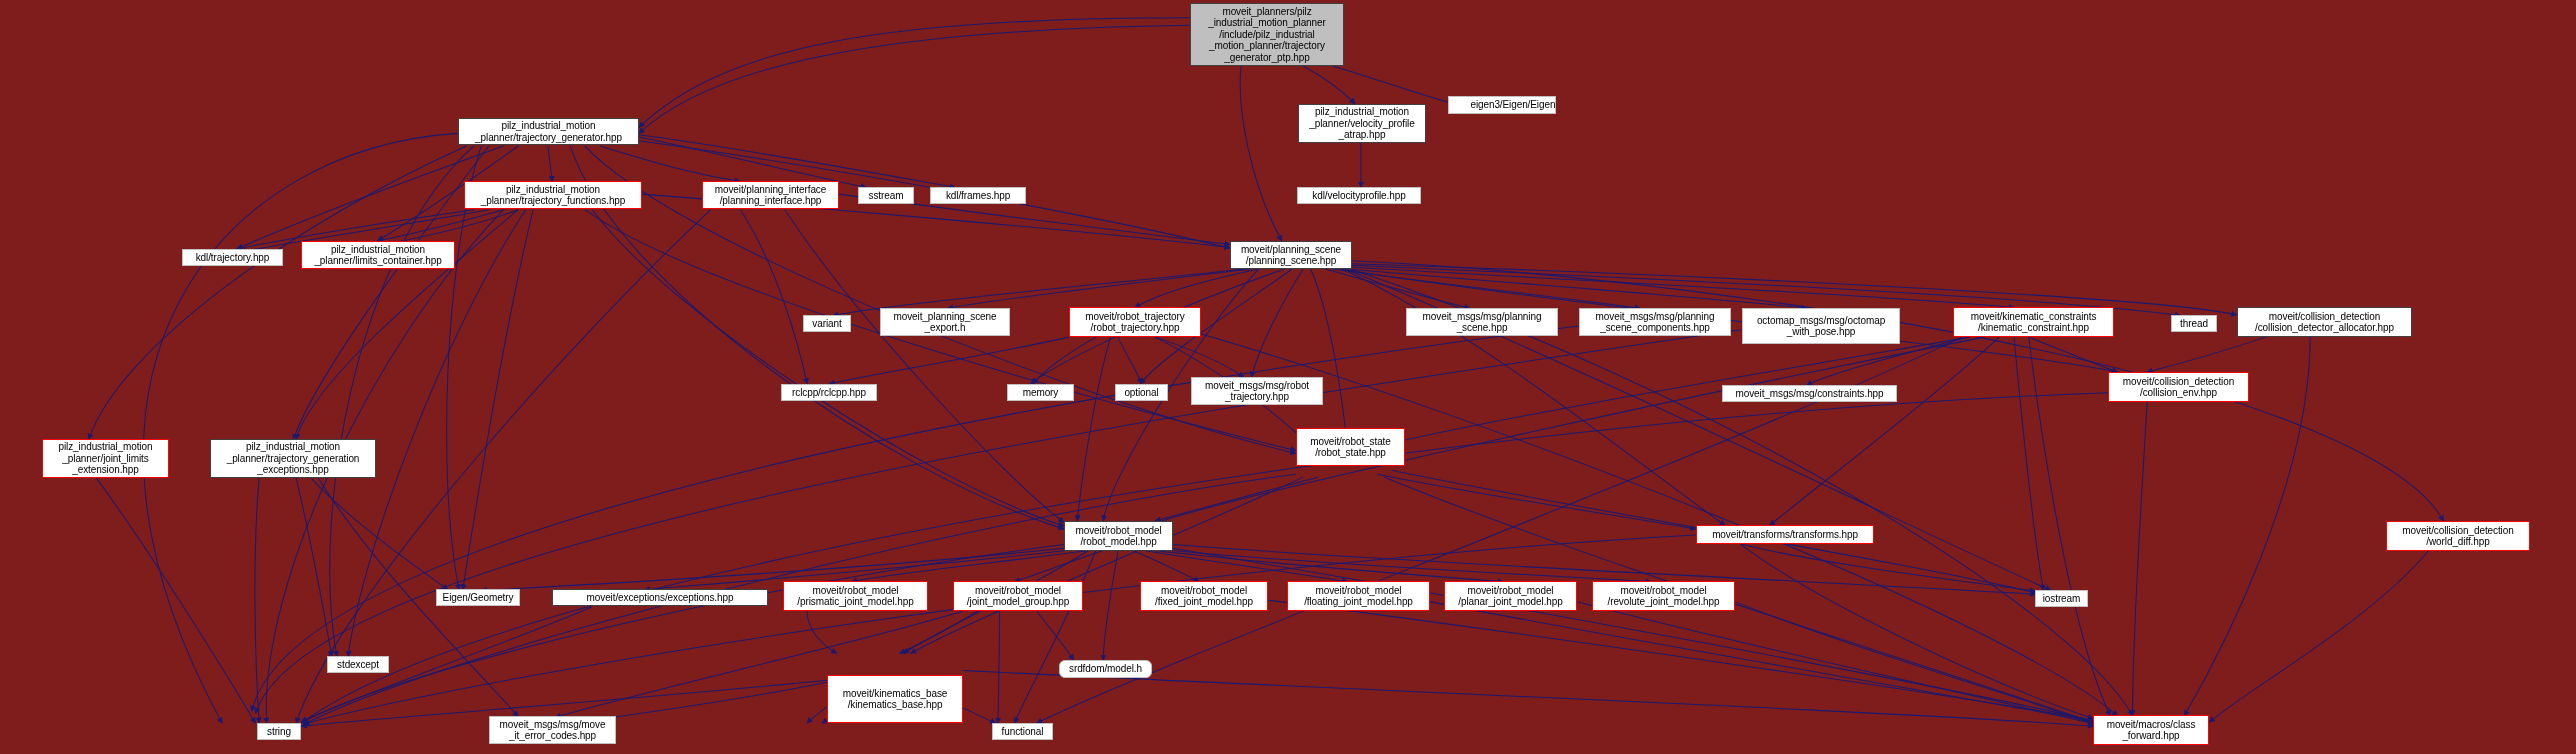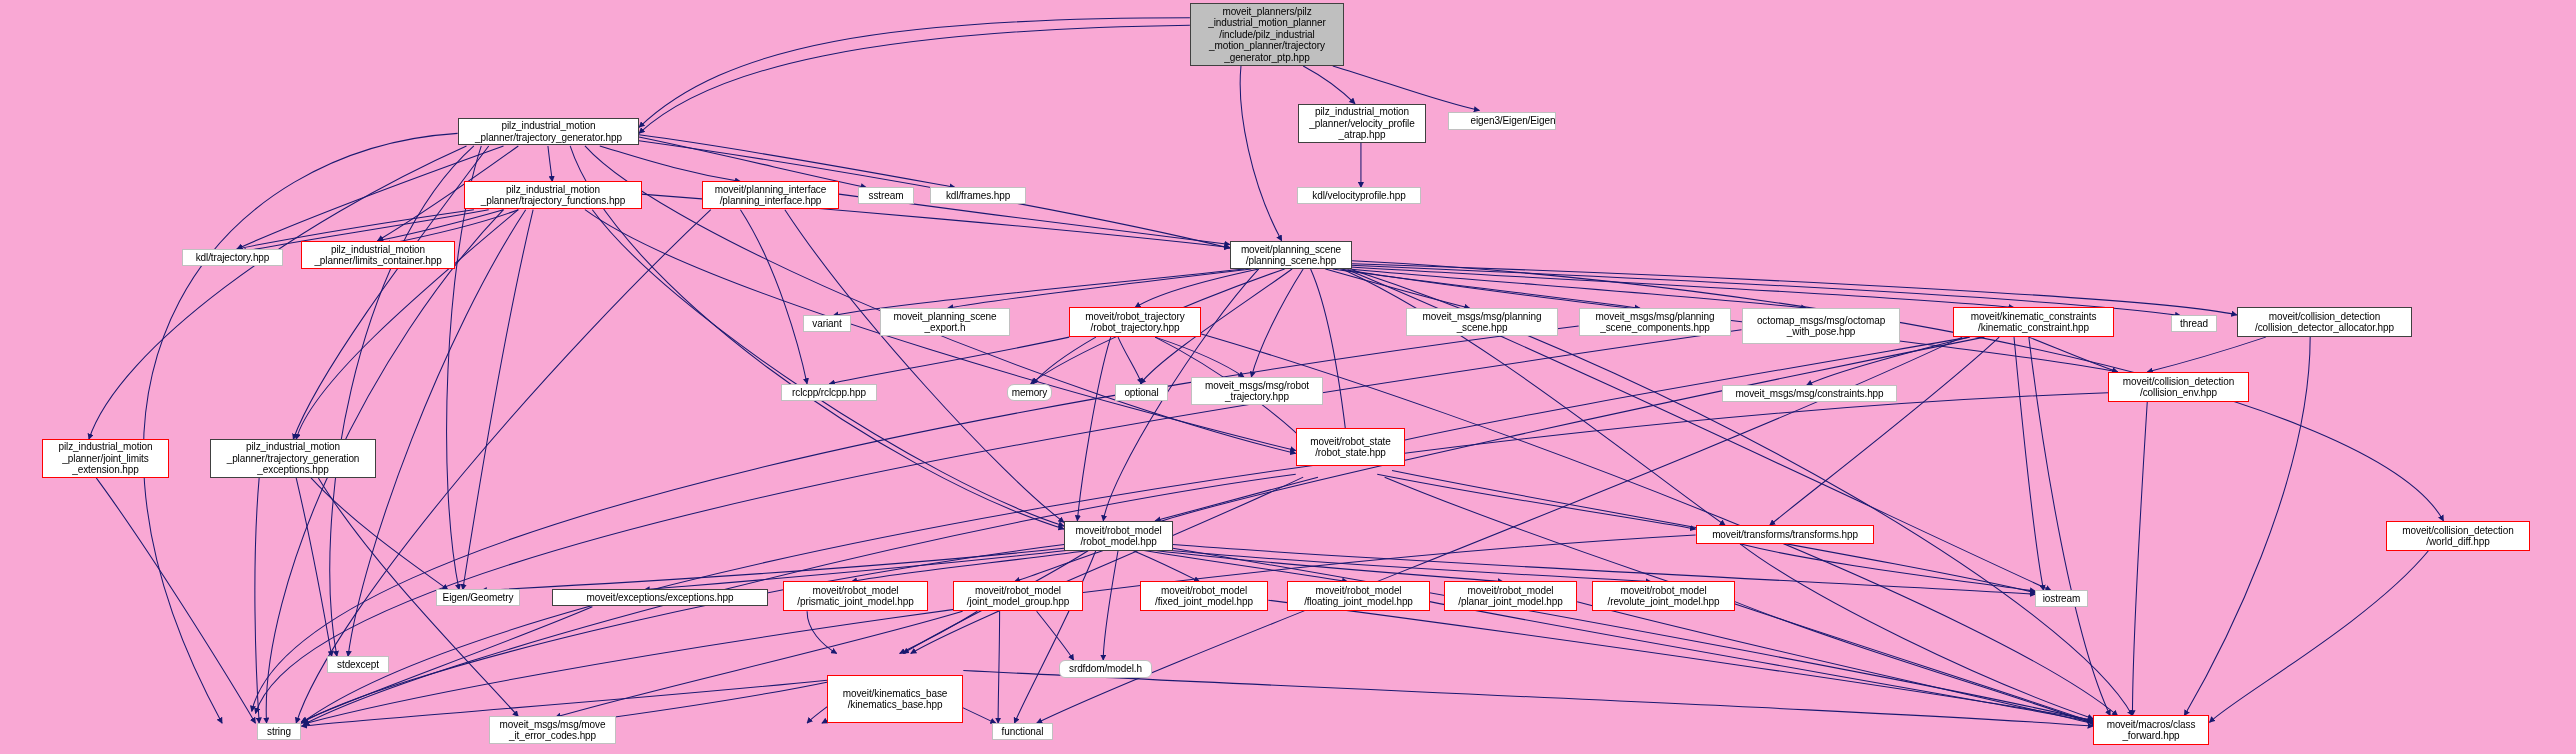--- a/index.html
+++ b/index.html
@@ -34,21 +34,21 @@
     background:#bfbfbf;
     border:0.7px solid #404040;
   }
   .node.k-red{ border:0.7px solid #ff0000; }
   .node.k-dark{ border:0.7px solid #404040; }
   .node.k-grey{ border:0.7px solid #c0c0c0; }
 </style>
 </head>
 <body>
 
-<div id="graph-root" style="width: 2576px; height: 755px; background: #f9a8d4;">
+<div id="graph-root" style="width: 2576px; height: 755px; background: #7f1d1d;">
   <svg id="edges" viewBox="0 0 3479 1019" preserveAspectRatio="none" xmlns="http://www.w3.org/2000/svg">
     <defs>
       <marker id="arrow" viewBox="0 0 10 10" refX="9" refY="5" markerWidth="6" markerHeight="6" orient="auto-start-reverse">
         <path d="M 0 0 L 10 5 L 0 10 z" fill="#191970"></path>
       </marker>
     </defs>
     <g id="edge-group">
         <path d="M1607,24 C1200,24 980,60 863,172" fill="none" stroke="#191970" stroke-width="1.4" marker-end="url(#arrow)"></path>
         <path d="M1607,34 C1180,40 960,90 863,180" fill="none" stroke="#191970" stroke-width="1.4" marker-end="url(#arrow)"></path>
         <path d="M1760,89 C1790,105 1812,122 1830,140" fill="none" stroke="#191970" stroke-width="1.4" marker-end="url(#arrow)"></path>
@@ -175,21 +175,21 @@
       <div class="node k-root" style="left: 1190px; top: 3px; width: 154px; height: 63px;">moveit_planners/pilz
 _industrial_motion_planner
 /include/pilz_industrial
 _motion_planner/trajectory
 _generator_ptp.hpp</div>
       <div class="node k-dark" style="left: 458px; top: 118px; width: 181px; height: 27px;">pilz_industrial_motion
 _planner/trajectory_generator.hpp</div>
       <div class="node k-dark" style="left: 1298px; top: 104px; width: 128px; height: 39px;">pilz_industrial_motion
 _planner/velocity_profile
 _atrap.hpp</div>
-      <div class="node k-grey" style="left: 1448px; top: 112px; width: 108px; height: 18px; padding-left: 24px;">eigen3/Eigen/Eigen</div>
+      <div class="node k-grey" style="left: 1448px; top: 96px; width: 108px; height: 18px; padding-left: 24px;">eigen3/Eigen/Eigen</div>
       <div class="node k-red" style="left: 464px; top: 181px; width: 178px; height: 28px;">pilz_industrial_motion
 _planner/trajectory_functions.hpp</div>
       <div class="node k-red" style="left: 702px; top: 181px; width: 137px; height: 28px;">moveit/planning_interface
 /planning_interface.hpp</div>
       <div class="node k-grey" style="left: 858px; top: 187px; width: 56px; height: 17px;">sstream</div>
       <div class="node k-grey" style="left: 930px; top: 187px; width: 96px; height: 17px;">kdl/frames.hpp</div>
       <div class="node k-grey" style="left: 1297px; top: 187px; width: 124px; height: 17px;">kdl/velocityprofile.hpp</div>
       <div class="node k-grey" style="left: 182px; top: 249px; width: 101px; height: 17px;">kdl/trajectory.hpp</div>
       <div class="node k-red" style="left: 301px; top: 241px; width: 154px; height: 28px;">pilz_industrial_motion
 _planner/limits_container.hpp</div>
@@ -205,21 +205,21 @@
       <div class="node k-grey" style="left: 1579px; top: 308px; width: 152px; height: 28px;">moveit_msgs/msg/planning
 _scene_components.hpp</div>
       <div class="node k-grey" style="left: 1742px; top: 308px; width: 158px; height: 36px;">octomap_msgs/msg/octomap
 _with_pose.hpp</div>
       <div class="node k-red" style="left: 1953px; top: 307px; width: 161px; height: 30px;">moveit/kinematic_constraints
 /kinematic_constraint.hpp</div>
       <div class="node k-grey" style="left: 2171px; top: 315px; width: 46px; height: 17px;">thread</div>
       <div class="node k-dark" style="left: 2237px; top: 307px; width: 175px; height: 30px;">moveit/collision_detection
 /collision_detector_allocator.hpp</div>
       <div class="node k-grey" style="left: 781px; top: 384px; width: 96px; height: 17px;">rclcpp/rclcpp.hpp</div>
-      <div class="node k-grey" style="left: 1007px; top: 384px; width: 45px; height: 17px; border-radius: 7px;">memory</div>
+      <div class="node k-grey" style="left: 1007px; top: 384px; width: 67px; height: 17px;">memory</div>
       <div class="node k-grey" style="left: 1115px; top: 384px; width: 53px; height: 17px;">optional</div>
       <div class="node k-grey" style="left: 1191px; top: 377px; width: 132px; height: 28px;">moveit_msgs/msg/robot
 _trajectory.hpp</div>
       <div class="node k-grey" style="left: 1722px; top: 385px; width: 175px; height: 17px;">moveit_msgs/msg/constraints.hpp</div>
       <div class="node k-red" style="left: 2108px; top: 372px; width: 141px; height: 30px;">moveit/collision_detection
 /collision_env.hpp</div>
       <div class="node k-red" style="left: 1296px; top: 428px; width: 109px; height: 38px;">moveit/robot_state
 /robot_state.hpp</div>
       <div class="node k-red" style="left: 42px; top: 439px; width: 127px; height: 39px;">pilz_industrial_motion
 _planner/joint_limits

